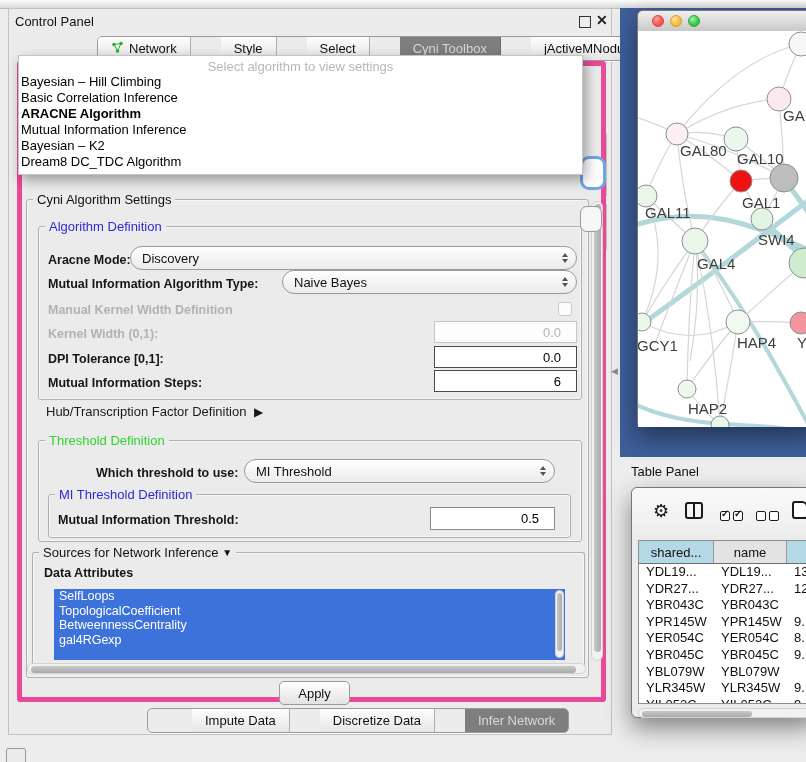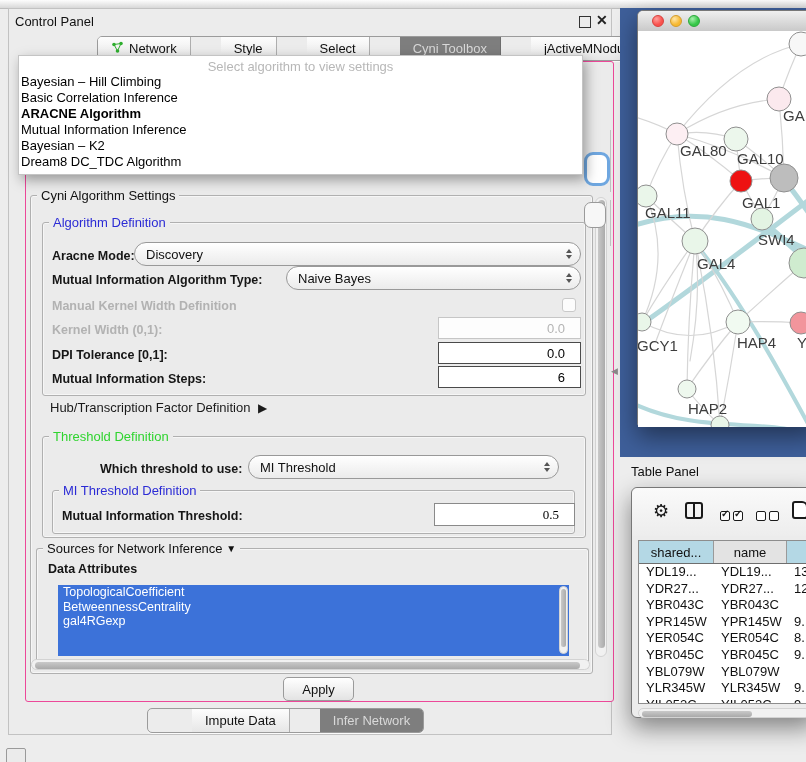--- a/index.html
+++ b/index.html
@@ -21,21 +21,21 @@
 
   .seg{display:flex;height:23px;border:1px solid #9b9b9b;border-radius:5px;overflow:hidden;
        box-shadow:0 1px 0 rgba(255,255,255,.8);gap:30px;}
   .seg .t{display:flex;align-items:center;gap:5px;padding:0 13px;font-size:13px;color:#111;
        background:linear-gradient(#fdfdfd,#e6e6e6);border-right:1px solid #aeaeae;white-space:nowrap;}
   .seg .t:last-child{border-right:none;}
   .seg .t.sel{background:#7e7e7e;color:#d9d9d9;border-right-color:#6d6d6d;}
   #top-tabs{left:88px;top:27px;}
   #bottom-tabs{left:138px;top:699px;padding-left:44px;}
 
-  #cp-content{left:16px;top:52px;width:589px;height:641px;border:1px solid #ec4899;
+  #cp-content{left:8px;top:52px;width:589px;height:641px;border:5px solid #ec4899;
     border-radius:3px;background:#ebebeb;box-sizing:border-box;}
 
   
   .frag{z-index:5;}
   #frag-line1{left:584px;top:68px;width:1px;height:62px;background:#c0c0c0;}
   #frag-line2{left:584px;top:138px;width:1px;height:46px;background:#c0c0c0;}
   #frag-blue{left:558px;top:90px;width:20px;height:28px;border:3px solid #6fa7e0;border-radius:9px;background:#fff;}
   #frag-combo{left:558px;top:140px;width:20px;height:24px;border:1px solid #9a9a9a;border-radius:7px;background:#f7f7f7;}
 
   
@@ -221,30 +221,31 @@
         <span>MI Threshold</span>
         <span class="arrows">
             <span class="arr-u"></span>
             <span class="arr-d"></span>
           </span>
       </div>
       <div class="groupbox" style="left:26px;top:428px;width:521px;height:42px;">
         <div class="legend blue">MI Threshold Definition</div>
       </div>
       <div class="lbl" style="left:36px;top:447px;">Mutual Information Threshold:</div>
-      <div class="field" style="left:408px;top:441px;width:141px;height:23px;border-color:#8a8a8a;font-family:Liberation Serif, serif;">0.5</div>
+      <div class="field" style="left:408px;top:441px;width:125px;height:23px;border-color:#8a8a8a;">0.5</div>
 
       <div class="groupbox" style="left:10px;top:486px;width:551px;height:120px;border-bottom:none;">
         <div class="legend">
           <span>Sources for Network Inference</span>
           <span style="font-size:10px;position:relative;top:-1px;">▼</span>
         </div>
       </div>
       <div class="lbl" style="left:22px;top:500px;">Data Attributes</div>
       <div class="abs" id="attr-list">
+          <div class="attr-item">SelfLoops</div>
           <div class="attr-item">TopologicalCoefficient</div>
           <div class="attr-item">BetweennessCentrality</div>
           <div class="attr-item">gal4RGexp</div>
         </div>
       <div class="sb-track-v" style="left:533px;top:524px;width:9px;height:68px;">
         <div class="sb-thumb-v" style="left:1px;top:2px;width:5px;height:58px;"></div>
       </div>
 
       <div class="sb-track-h" style="left:5px;top:597px;width:559px;height:11px;">
         <div class="sb-thumb-h" style="left:3px;top:1.5px;width:545px;height:7px;"></div>
@@ -264,20 +265,23 @@
           <div class="algo-item bold">ARACNE Algorithm</div>
           <div class="algo-item">Mutual Information Inference</div>
           <div class="algo-item">Bayesian – K2</div>
           <div class="algo-item">Dream8 DC_TDC Algorithm</div>
         </div>
     </div>
 
     <div class="abs seg" id="bottom-tabs">
         <div class="t">
           <span>Impute Data</span>
+        </div>
+        <div class="t">
+          <span>Discretize Data</span>
         </div>
         <div class="t sel">
           <span>Infer Network</span>
         </div>
       </div>
   </div>
 
   <div class="abs" id="desktop"></div>
 
   <div class="abs mac-window" id="net-window">

